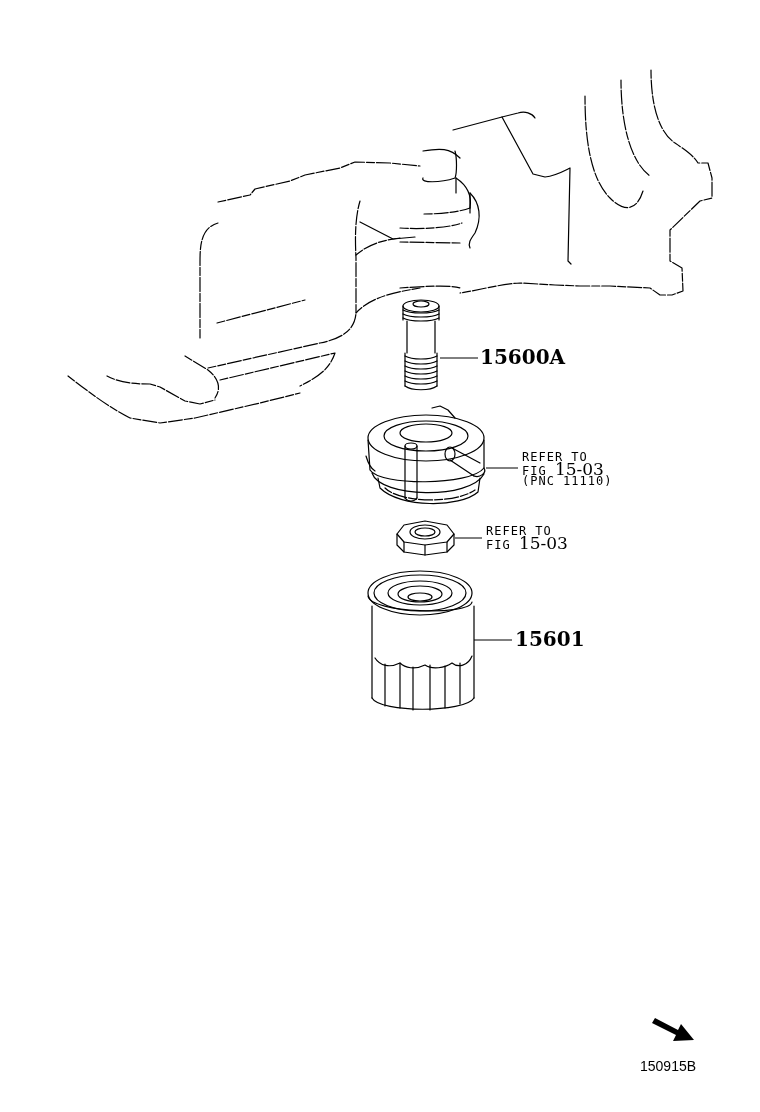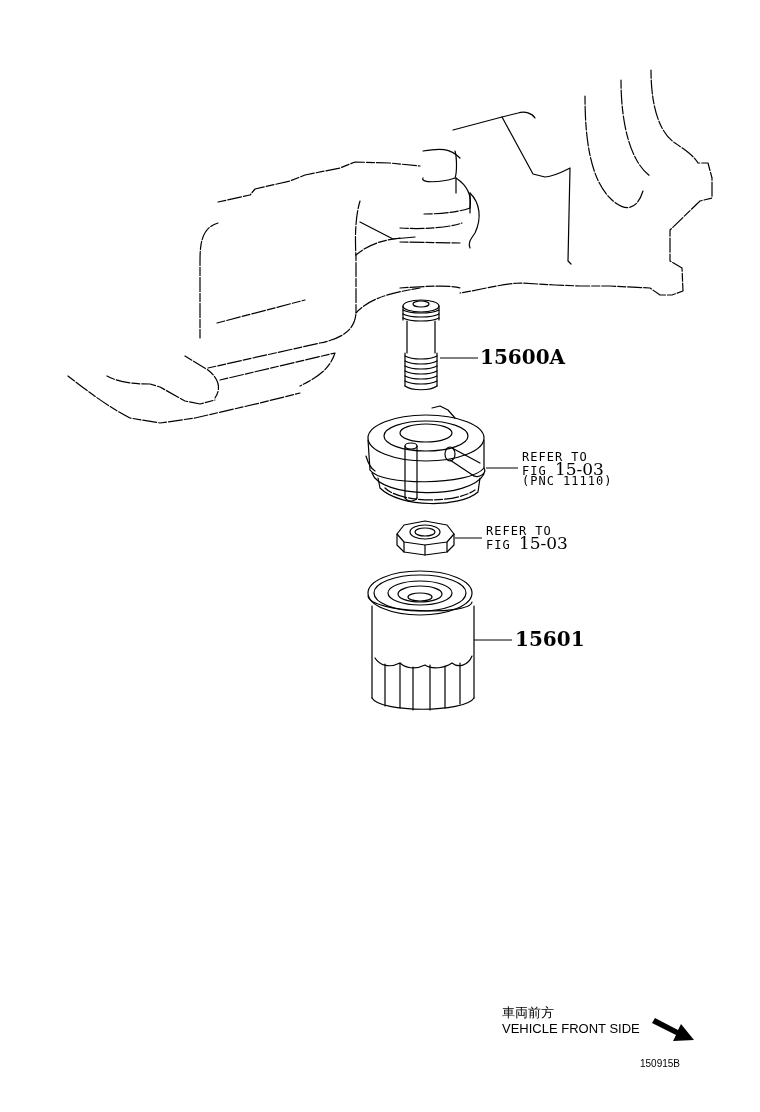--- a/index.html
+++ b/index.html
@@ -3,21 +3,21 @@
   <meta charset="utf-8">
   <style>
     html, body { margin: 0; padding: 0; background: #ffffff; }
     body { width: 760px; height: 1112px; position: relative; overflow: hidden; }
     #diagram { position: absolute; left: 0; top: 8px; width: 620px; height: 1112px; }
     .lbl { position: absolute; color: #000; white-space: nowrap; }
     .pn { font-family: "DejaVu Serif", serif; font-weight: bold; font-size: 20px; letter-spacing: 0px; }
     .ref { font-family: "DejaVu Sans Mono", monospace; font-size: 12px; line-height: 12px; letter-spacing: 1px; }
     .ref .big { font-family: "DejaVu Serif", serif; font-size: 17px; font-weight: normal; letter-spacing: 0; }
     .front { font-family: "Liberation Sans", sans-serif; font-size: 13px; line-height: 16px; }
-    .code { font-family: "Liberation Sans", sans-serif; font-size: 10px; }
+    .code { font-family: "Liberation Sans", sans-serif; font-size: 14px; }
     svg .ln { fill: none; stroke: #000; stroke-width: 1.2; stroke-linecap: round; stroke-linejoin: round; }
     svg .dash { stroke-dasharray: 8 2 14 2; }
     svg .leader { fill: none; stroke: #000; stroke-width: 1; }
   </style>
 </head>
 <body>
 
 <div id="diagram">
   <svg width="760" height="1112" viewBox="0 0 760 1112">
 
@@ -132,19 +132,15 @@
     <div>REFER TO</div>
     <div>
       <span>FIG</span>
       <span class="big">15-03</span>
     </div>
   </div>
 
   <div class="lbl pn" style="left:515px; top:619px;text-align:right;">15601</div>
 
   
-  <div class="lbl front" style="left:502px; top:997px;">
-    <div>車両前方</div>
-    <div>VEHICLE FRONT SIDE</div>
-  </div>
 
   <div class="lbl code" style="left:640px; top:1050px;">150915B</div>
 </div>
 
 </body></html>

